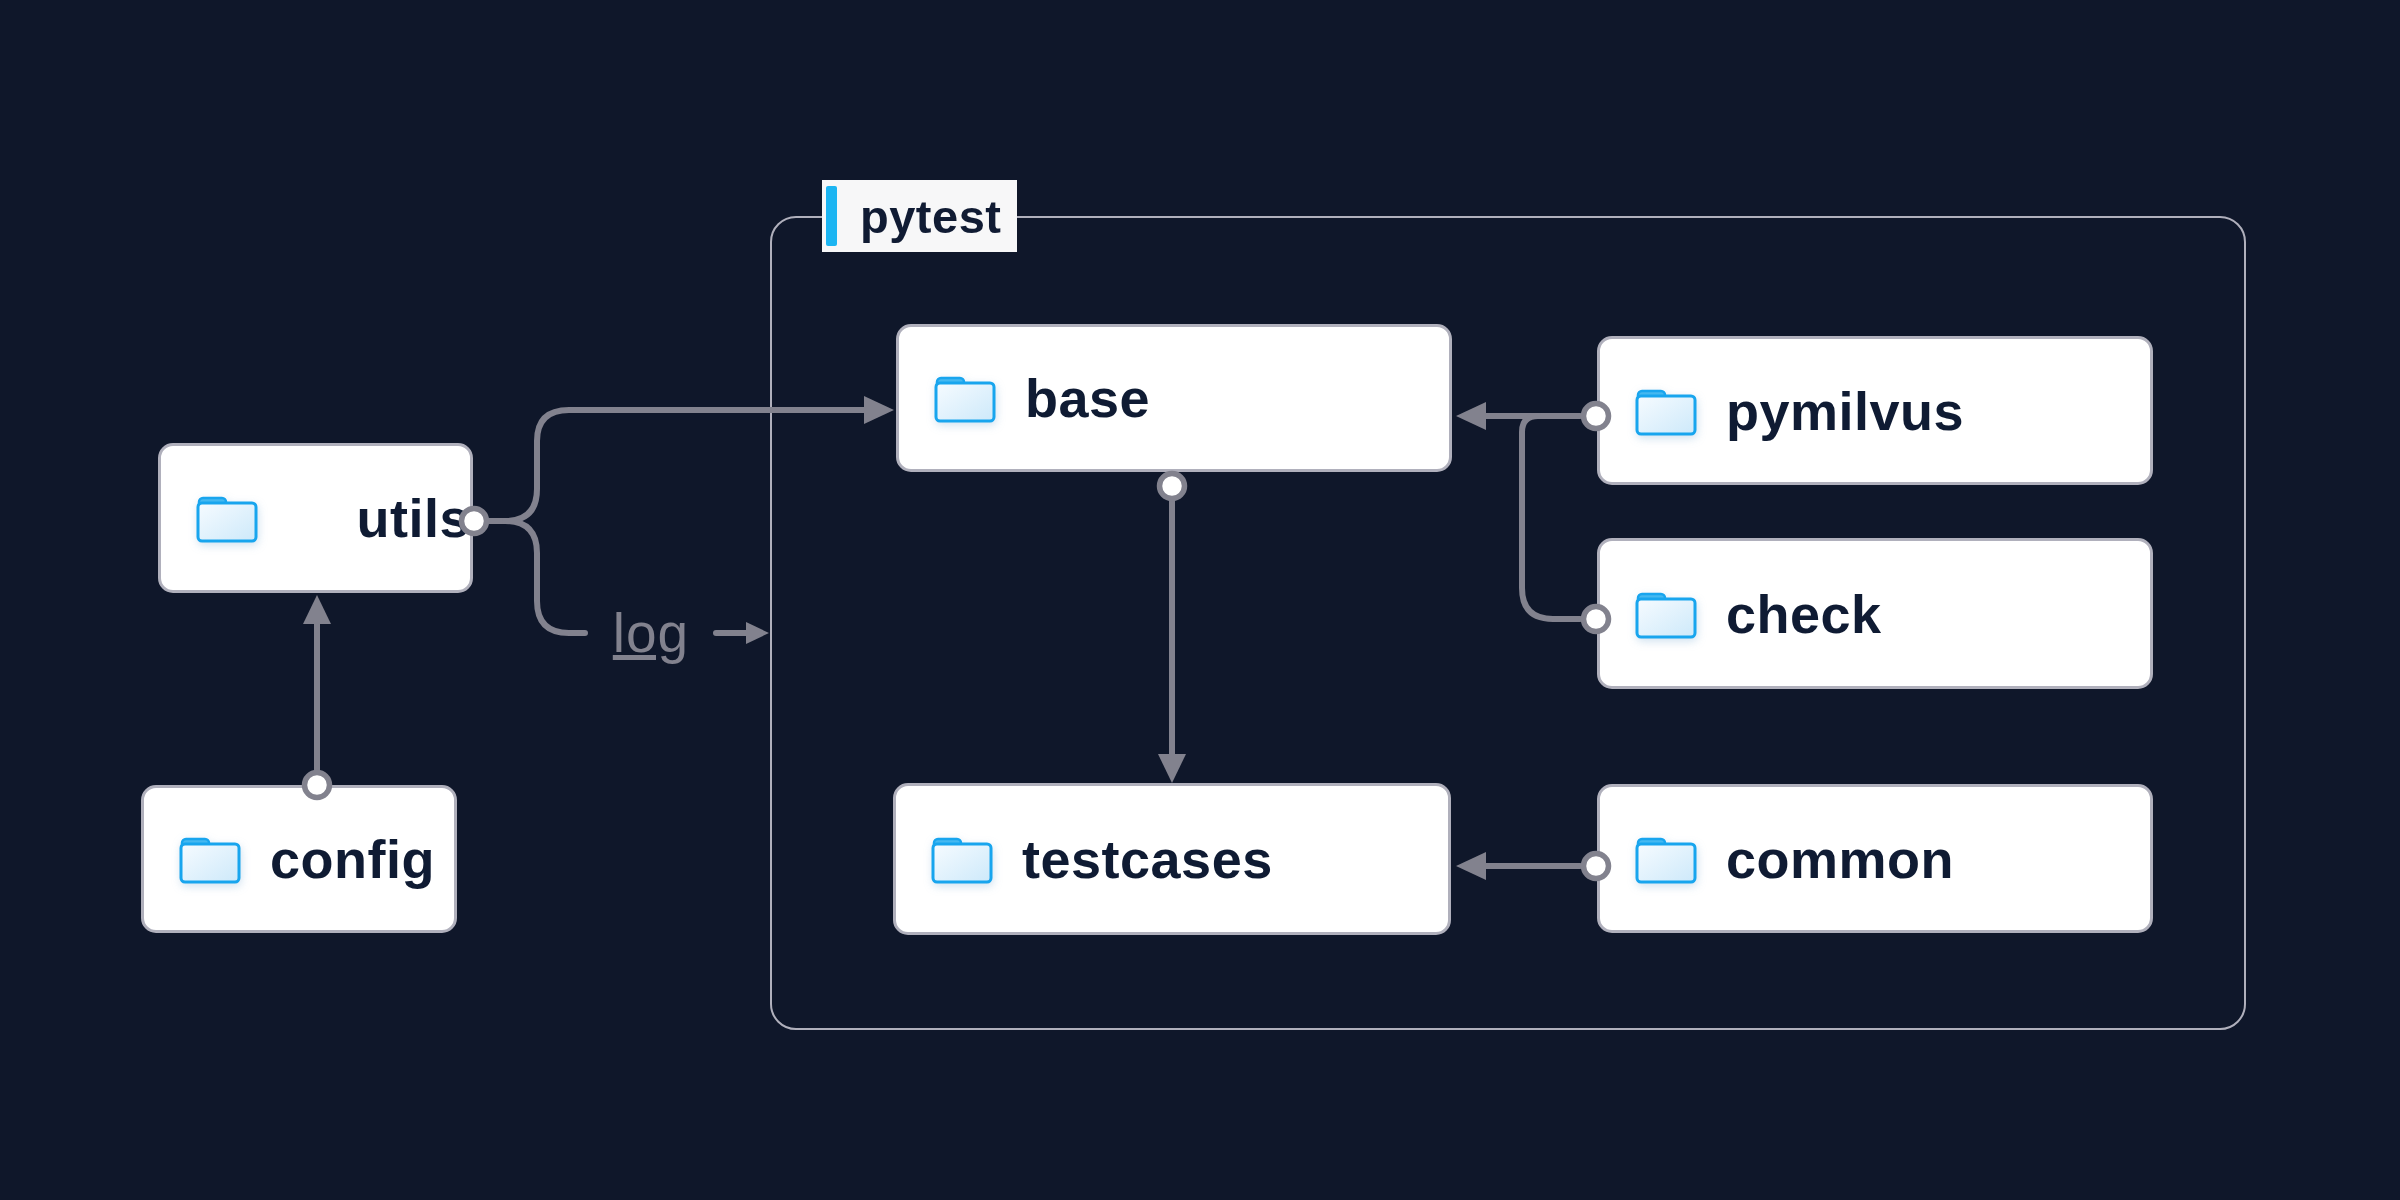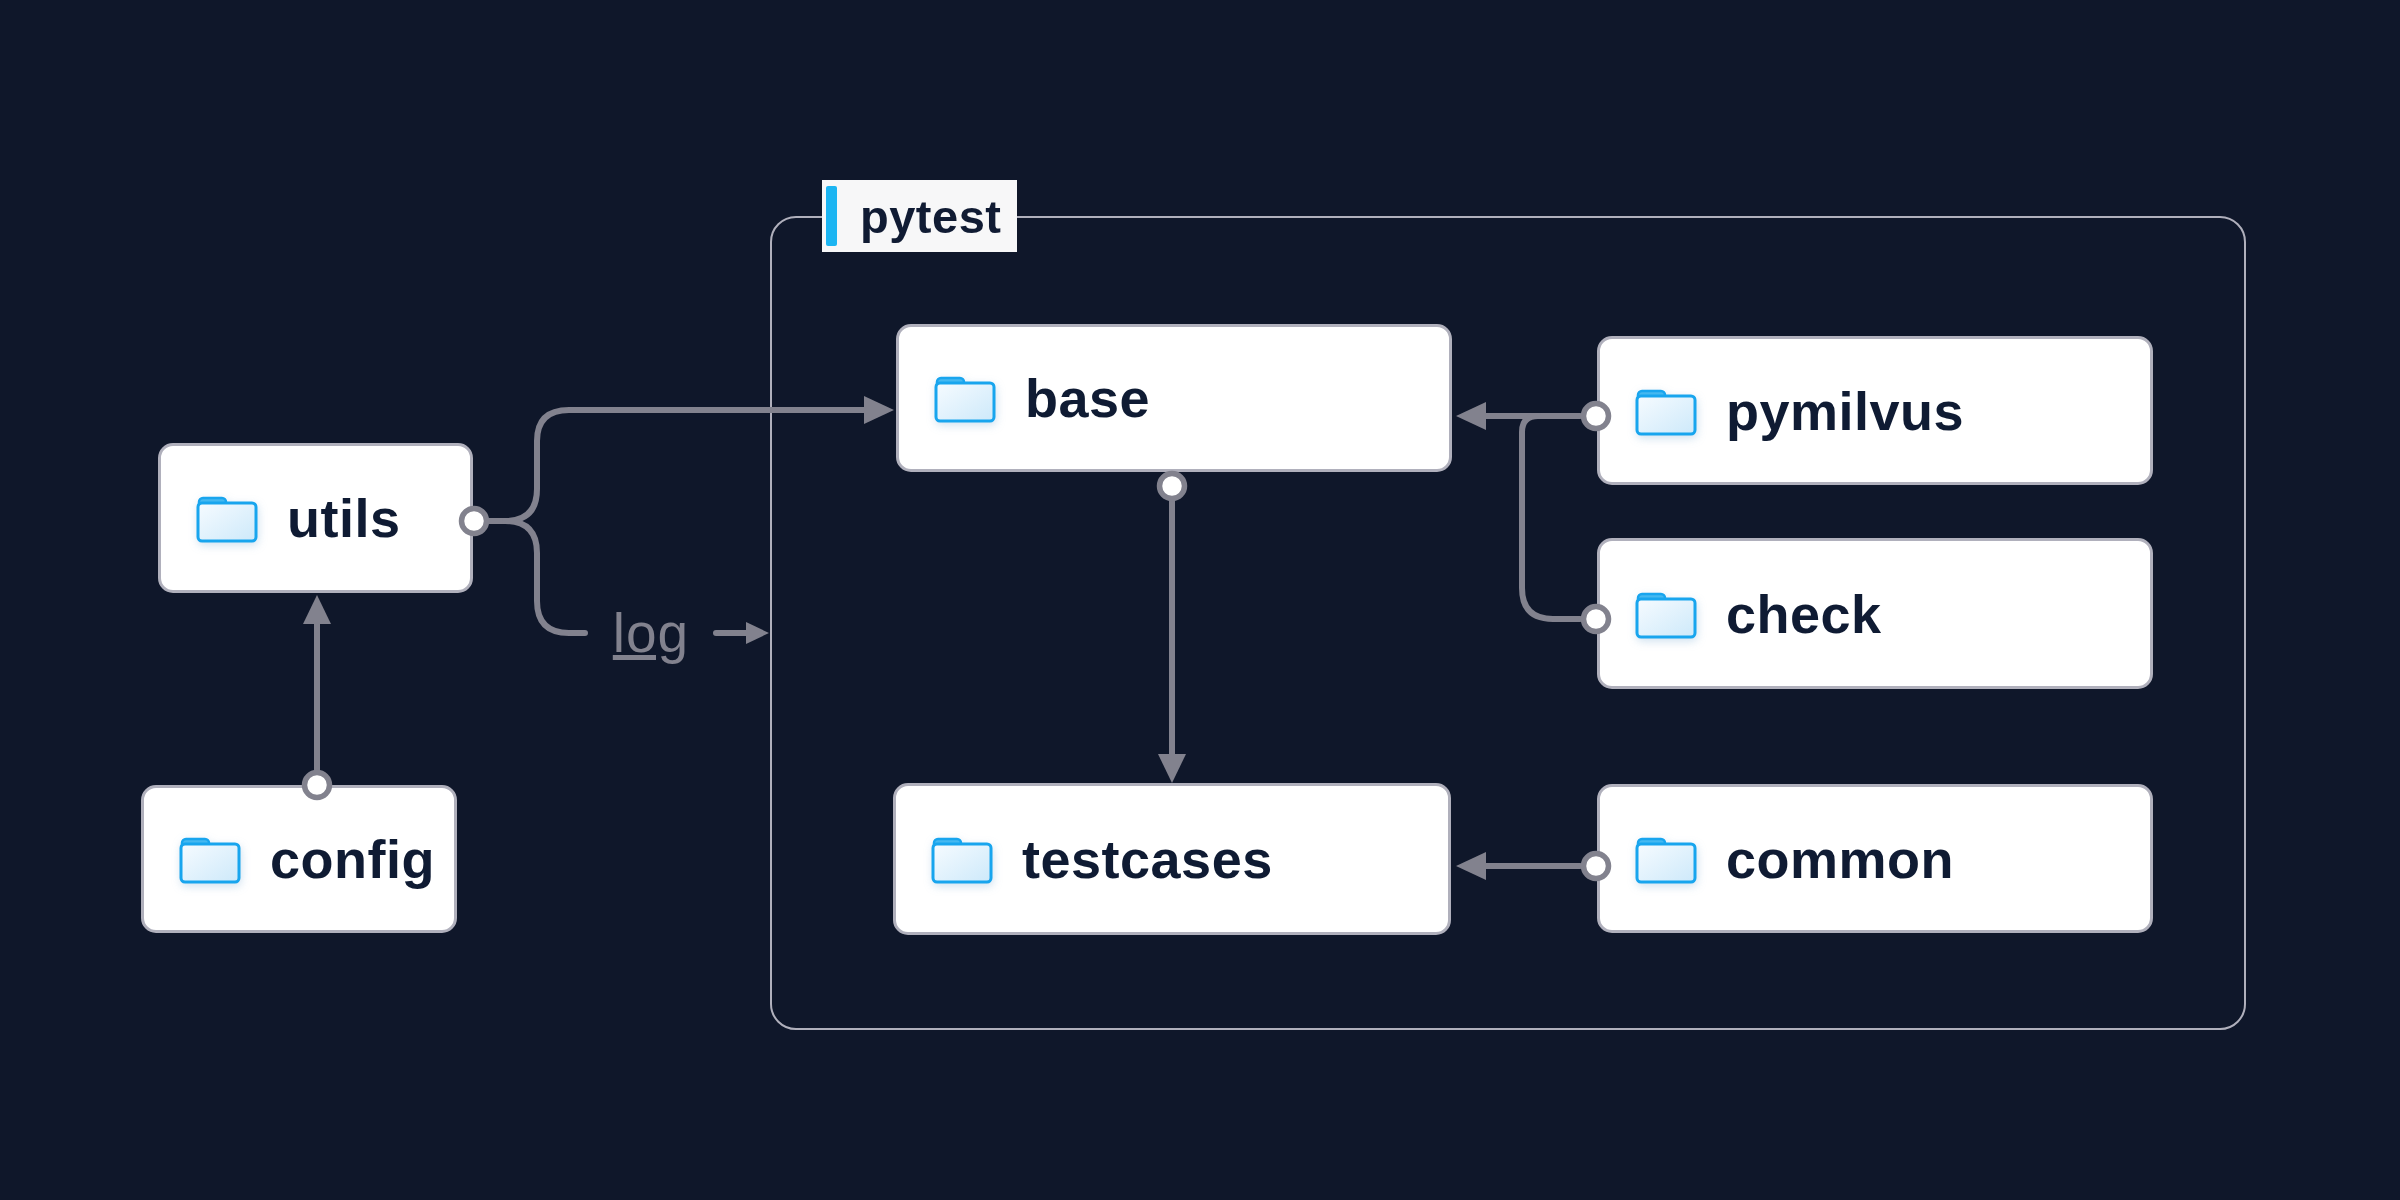--- a/index.html
+++ b/index.html
@@ -63,21 +63,21 @@
     flex:0 0 auto;
     filter:drop-shadow(1px 3px 4px rgba(90,150,200,0.28));
   }
   .node .node-text{
     font-size:54px;
     font-weight:700;
     color:#0f1b33;
     letter-spacing:0.5px;
     white-space:nowrap;
   }
-  #node-utils    {left:158px;top:443px;width:315px;height:150px;}
+  #node-utils    {left:158px;top:443px;width:315px;height:150px;justify-content:space-between;}
   #node-config   {left:141px;top:785px;width:316px;height:148px;}
   #node-base     {left:896px;top:324px;width:556px;height:148px;}
   #node-testcases{left:893px;top:783px;width:558px;height:152px;}
   #node-pymilvus {left:1597px;top:336px;width:556px;height:149px;}
   #node-check    {left:1597px;top:538px;width:556px;height:151px;}
   #node-common   {left:1597px;top:784px;width:556px;height:149px;}
   
   #edges{
     position:absolute;left:0;top:0;
     width:2400px;height:1200px;

